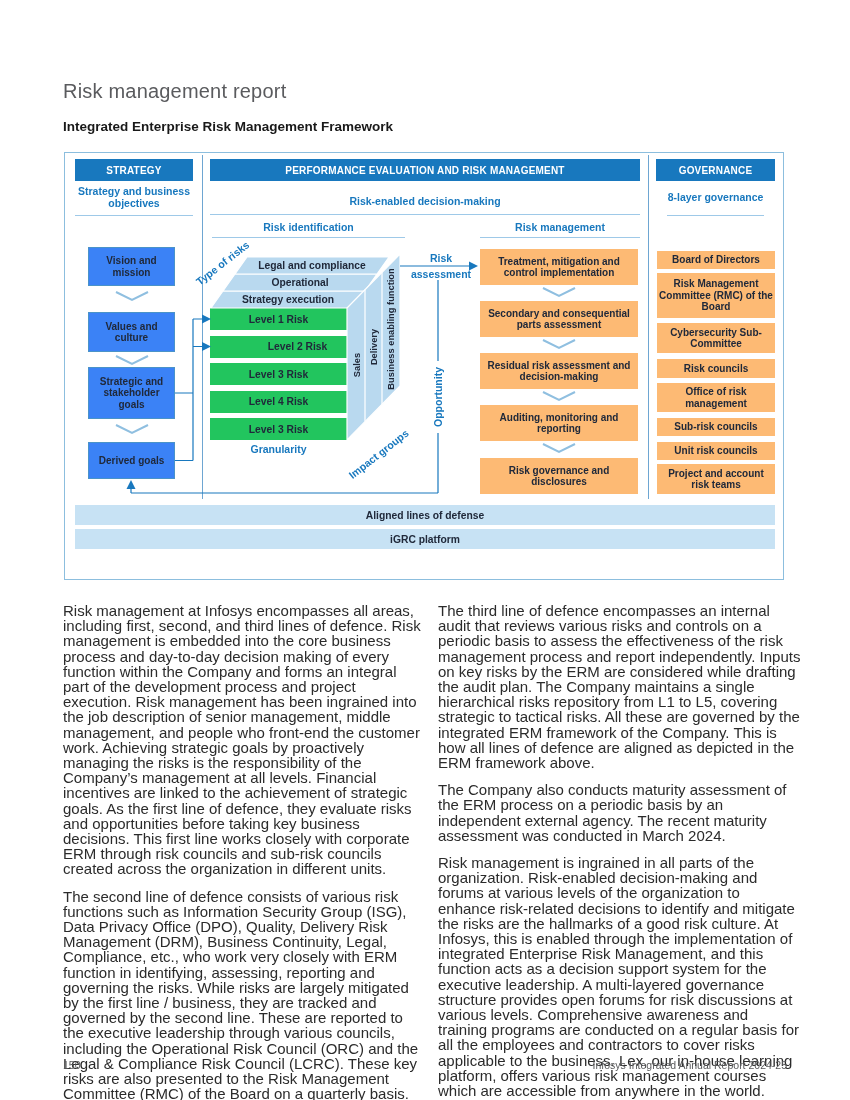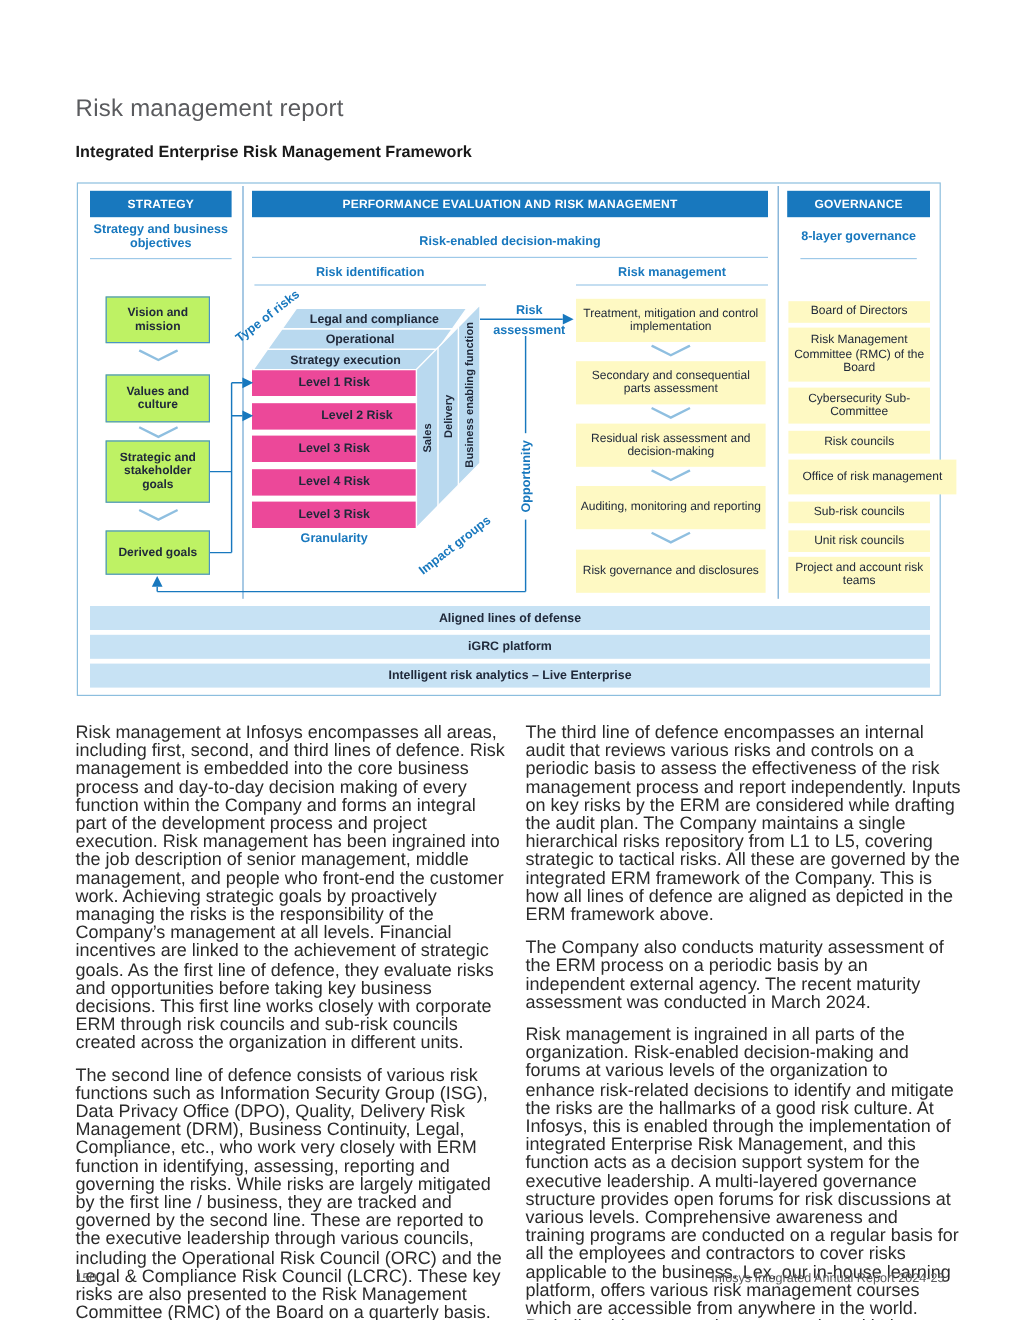--- a/index.html
+++ b/index.html
@@ -13,27 +13,27 @@
   .diagram{position:absolute;left:64px;top:152px;width:720px;height:428px;
         border:1px solid #8cbede;box-sizing:border-box;}
   .diagram *{box-sizing:border-box;}
   .hd{position:absolute;background:#1878be;color:#fff;font-weight:700;font-size:10px;
       display:flex;align-items:center;justify-content:center;height:22px;
       text-align:center;letter-spacing:.2px;}
   .bluelab{position:absolute;color:#1878be;font-weight:700;font-size:10.5px;
       text-align:center;line-height:12px;}
   .uline{position:absolute;height:1px;background:#9ec9e8;}
   .vdiv{position:absolute;width:1px;background:#6ea6d2;top:2px;height:344px;}
-  .wbox{position:absolute;background:#bef264;border:1px solid #4a93c8;color:#20293a;
+  .wbox{position:absolute;background:#3b82f6;border:1px solid #4a93c8;color:#20293a;
       font-weight:700;font-size:10px;line-height:11.5px;display:flex;align-items:center;
       justify-content:center;text-align:center;padding:2px;}
-  .bbox{position:absolute;background:#fef9c3;color:#20293a;font-weight:400;font-size:10px;
+  .bbox{position:absolute;background:#fdba74;color:#20293a;font-weight:700;font-size:10px;
       line-height:11.5px;display:flex;align-items:center;justify-content:center;
       text-align:center;padding:2px;}
-  .lvl{position:absolute;left:145px;width:137px;height:22px;background:#ec4899;color:#20293a;
+  .lvl{position:absolute;left:145px;width:137px;height:22px;background:#22c55e;color:#20293a;
       font-weight:700;font-size:10.3px;display:flex;align-items:center;justify-content:center;}
   .bar{position:absolute;left:10px;width:700px;height:20px;background:#c7e2f4;color:#20293a;
       font-weight:700;font-size:10.3px;display:flex;align-items:center;justify-content:center;}
   .chev{position:absolute;width:34px;height:12px;}
   .overlay{position:absolute;left:0;top:0;pointer-events:none;}
   .svg-boxtext{font-family:"Liberation Sans",sans-serif;font-weight:700;font-size:10.3px;fill:#20293a;}
   .svg-striptext{font-family:"Liberation Sans",sans-serif;font-weight:700;font-size:9.3px;fill:#20293a;}
   .svg-bluetext{font-family:"Liberation Sans",sans-serif;font-weight:700;font-size:10.5px;fill:#1878be;}
   
   .bodycol{position:absolute;top:603px;width:363px;font-size:15px;line-height:15.2px;
@@ -112,28 +112,27 @@
     <div class="bbox" style="left:415px;top:252px;width:158px;height:36px;">Auditing, monitoring and reporting</div>
     <svg class="chev" style="left:477px;top:290px;">
         <polyline points="1,1 17,9 33,1" fill="none" stroke="#8fbfe0" stroke-width="2"></polyline>
       </svg>
     <div class="bbox" style="left:415px;top:305px;width:158px;height:36px;">Risk governance and disclosures</div>
 
     <div class="bbox" style="left:592px;top:98px;width:118px;height:18px;">Board of Directors</div>
     <div class="bbox" style="left:592px;top:120px;width:118px;height:45px;">Risk Management Committee (RMC) of the Board</div>
     <div class="bbox" style="left:592px;top:170px;width:118px;height:30px;">Cybersecurity Sub-Committee</div>
     <div class="bbox" style="left:592px;top:206px;width:118px;height:19px;">Risk councils</div>
-    <div class="bbox" style="left:592px;top:230px;width:140px;height:29px;">Office of risk management</div>
+    <div class="bbox" style="left:592px;top:230px;width:118px;height:29px;">Office of risk management</div>
     <div class="bbox" style="left:592px;top:265px;width:118px;height:18px;">Sub-risk councils</div>
     <div class="bbox" style="left:592px;top:289px;width:118px;height:18px;">Unit risk councils</div>
     <div class="bbox" style="left:592px;top:311px;width:118px;height:30px;">Project and account risk teams</div>
 
     <div class="bar" style="top:352px;">Aligned lines of defense</div>
     <div class="bar" style="top:376px;">iGRC platform</div>
-    <div class="bar" style="top:400px;">Intelligent risk analytics – Live Enterprise</div>
 
     <svg class="overlay" width="720" height="428" viewBox="0 0 720 428">
 
       <polygon points="146,155 158,138 300,138 288,155" fill="#b9d9ef" stroke="#ffffff" stroke-width="1.2"></polygon>
       <polygon points="158,138 170,121 312,121 300,138" fill="#b9d9ef" stroke="#ffffff" stroke-width="1.2"></polygon>
       <polygon points="170,121 182,104 324,104 312,121" fill="#b9d9ef" stroke="#ffffff" stroke-width="1.2"></polygon>
       <text class="svg-boxtext" x="247" y="116" text-anchor="middle">Legal and compliance</text>
       <text class="svg-boxtext" x="235" y="133" text-anchor="middle">Operational</text>
       <text class="svg-boxtext" x="223" y="150" text-anchor="middle">Strategy execution</text>
 

